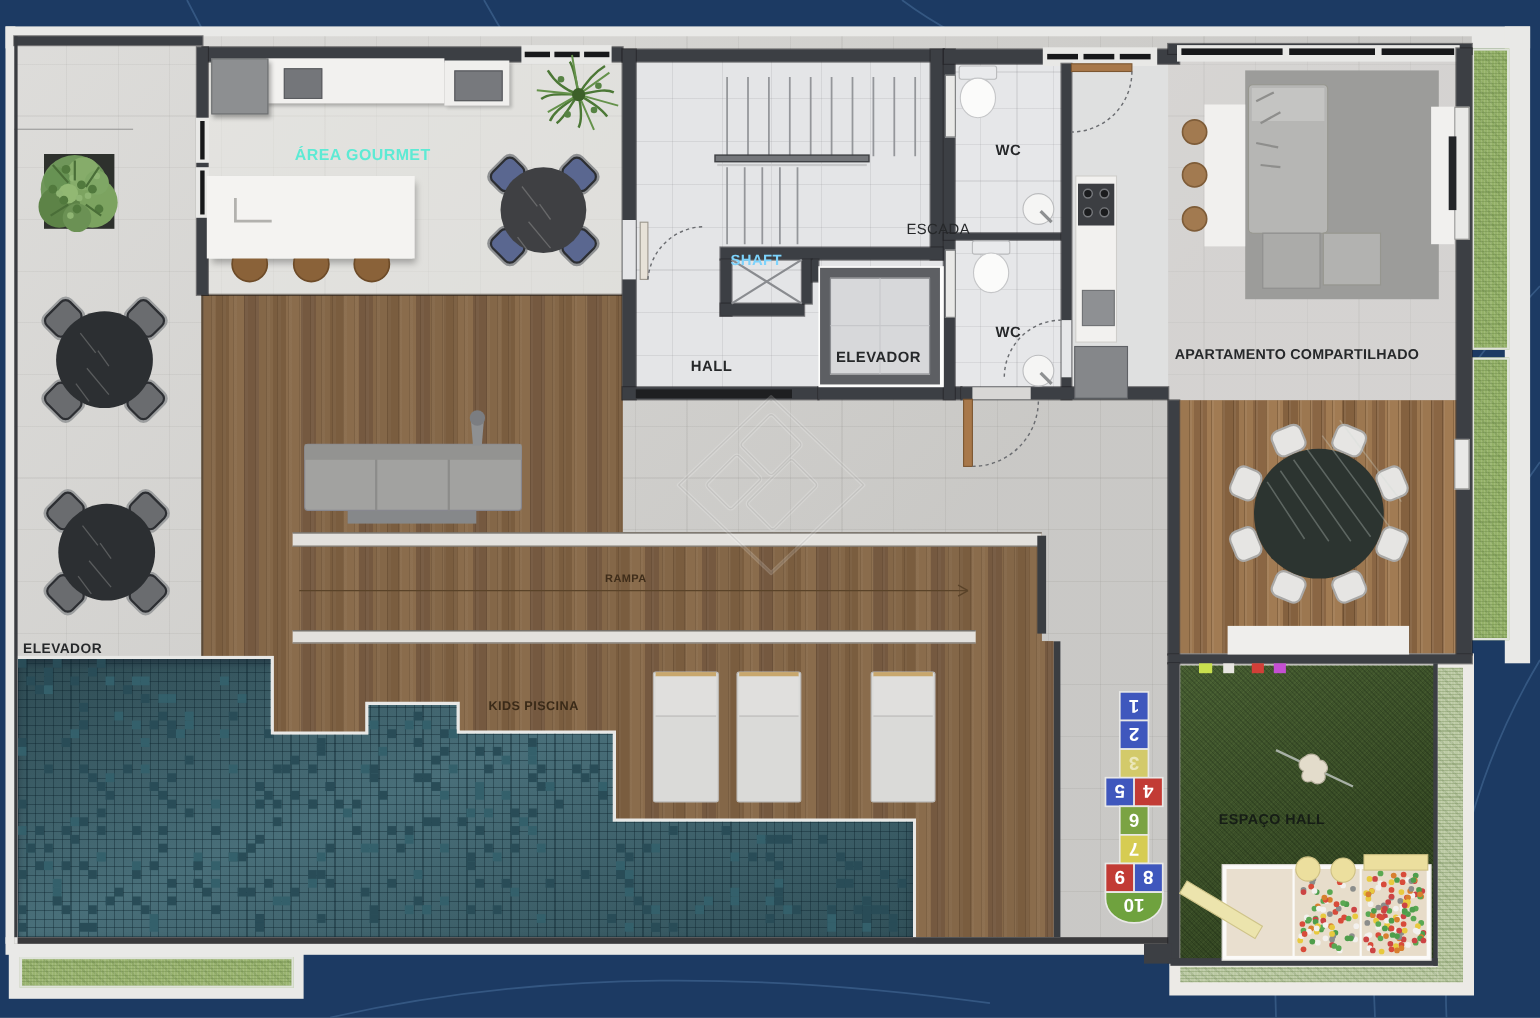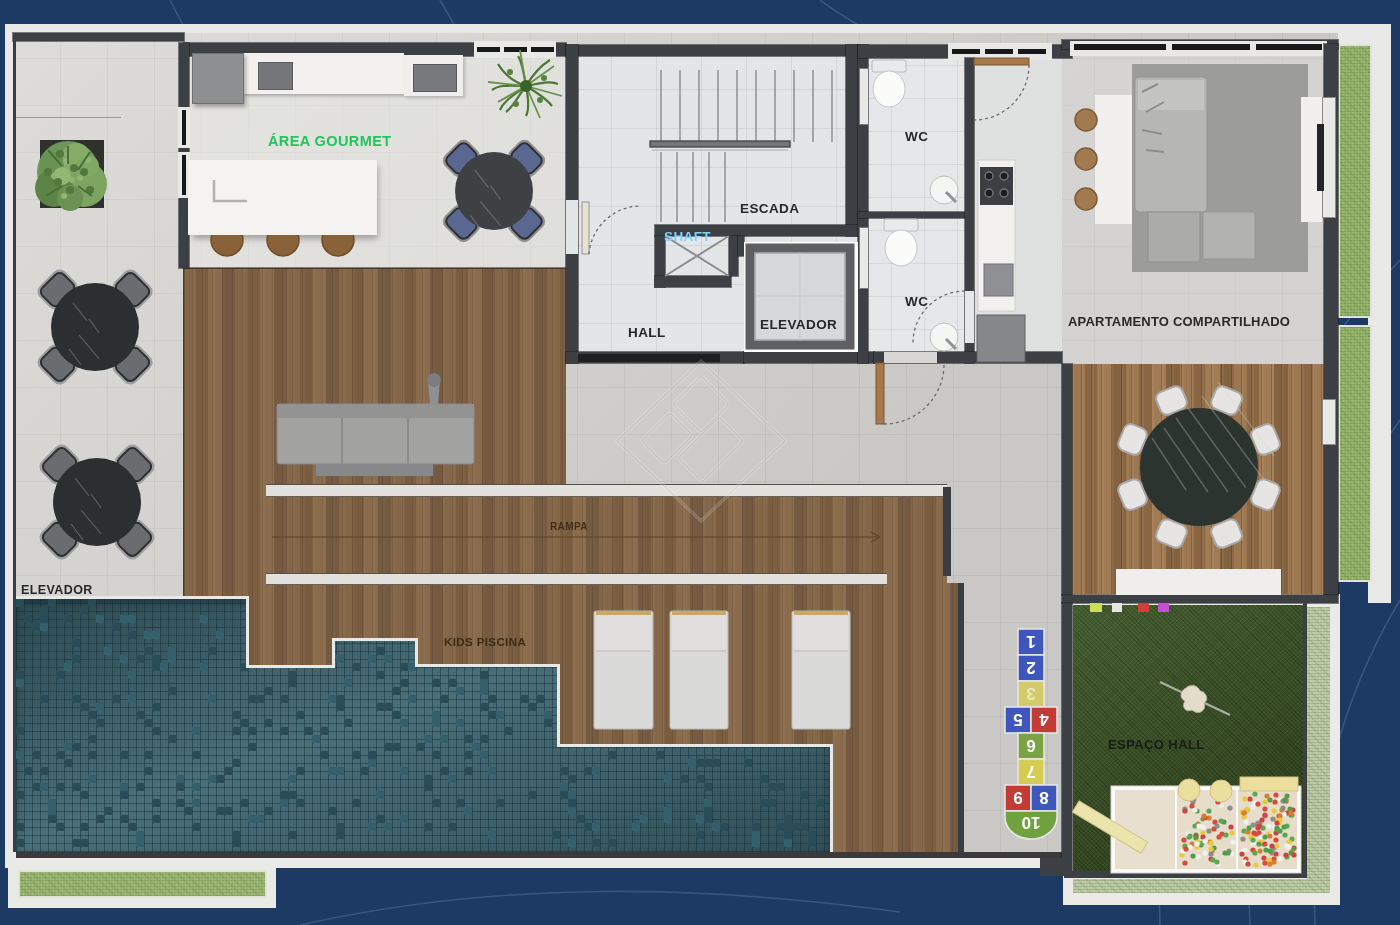--- a/index.html
+++ b/index.html
@@ -738,23 +738,23 @@
 <path d="M0,-80 L84,0 L0,80 L-84,0 Z"></path>
 <g transform="rotate(45)">
             <rect x="-46" y="-46" width="40" height="40" rx="3"></rect>
             <rect x="-4" y="-30" width="34" height="58" rx="3"></rect>
             <rect x="-42" y="2" width="32" height="40" rx="3"></rect>
           </g>
 </g>
       </g>
 </svg>
 
-<div class="lbl" style="left:268px;top:133px;font-size:14.5px;color:#22c55e;letter-spacing:0.4px;font-weight:700">ÁREA GOURMET</div>
-
-<div class="lbl" style="left:740px;top:201px;font-size:13.5px;color:#26282a;letter-spacing:0.4px;font-weight:700">ESCADA</div>
+<div class="lbl" style="left:268px;top:133px;font-size:14.5px;color:#5eead4;letter-spacing:0.4px;font-weight:700">ÁREA GOURMET</div>
+
+<div class="lbl" style="left:824px;top:201px;font-size:13.5px;color:#26282a;letter-spacing:0.4px;font-weight:400">ESCADA</div>
 
 <div class="lbl" style="left:664px;top:229px;font-size:13.5px;color:#7dd3fc;letter-spacing:0.4px;font-weight:700">SHAFT</div>
 
 <div class="lbl" style="left:760px;top:317px;font-size:13.5px;color:#26282a;letter-spacing:0.4px;font-weight:700">ELEVADOR</div>
 
 <div class="lbl" style="left:628px;top:325px;font-size:13.5px;color:#26282a;letter-spacing:0.4px;font-weight:700">HALL</div>
 
 <div class="lbl" style="left:905px;top:129px;font-size:13.5px;color:#26282a;letter-spacing:0.4px;font-weight:700">WC</div>
 
 <div class="lbl" style="left:905px;top:294px;font-size:13.5px;color:#26282a;letter-spacing:0.4px;font-weight:700">WC</div>

